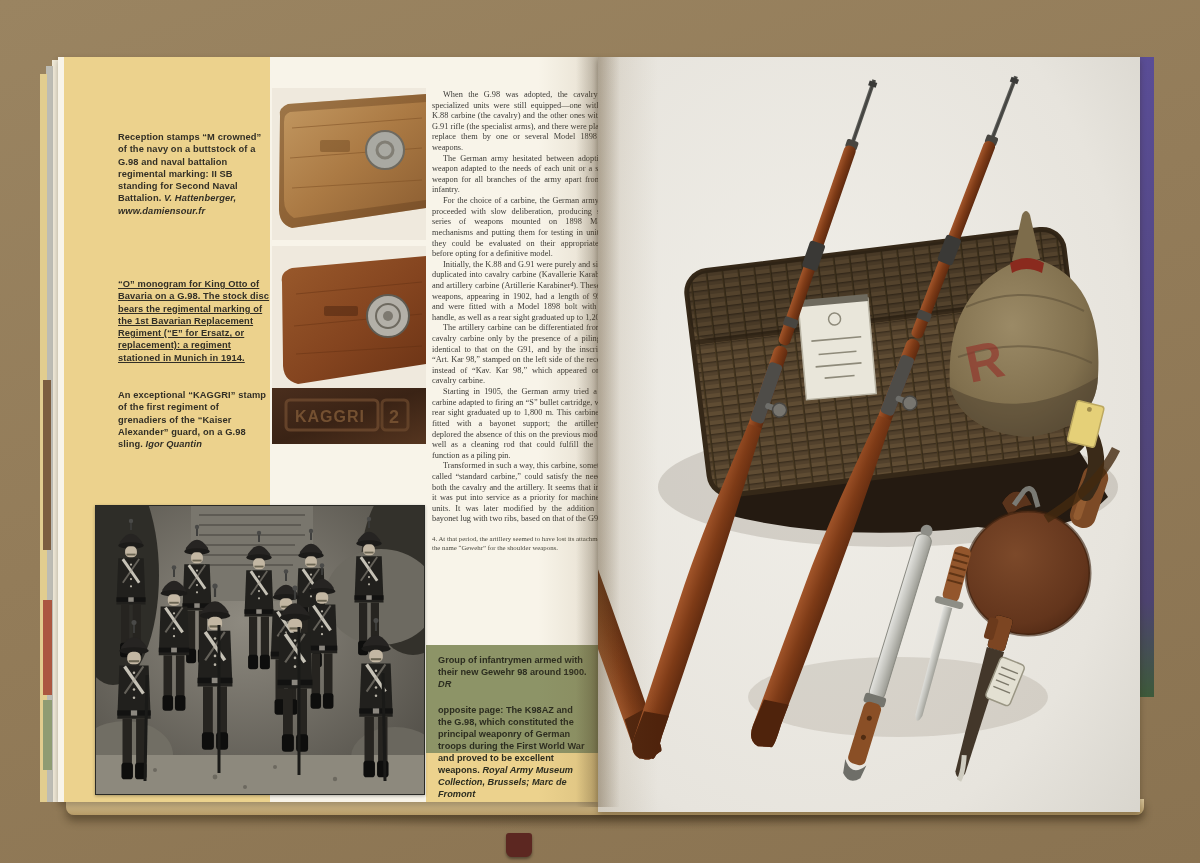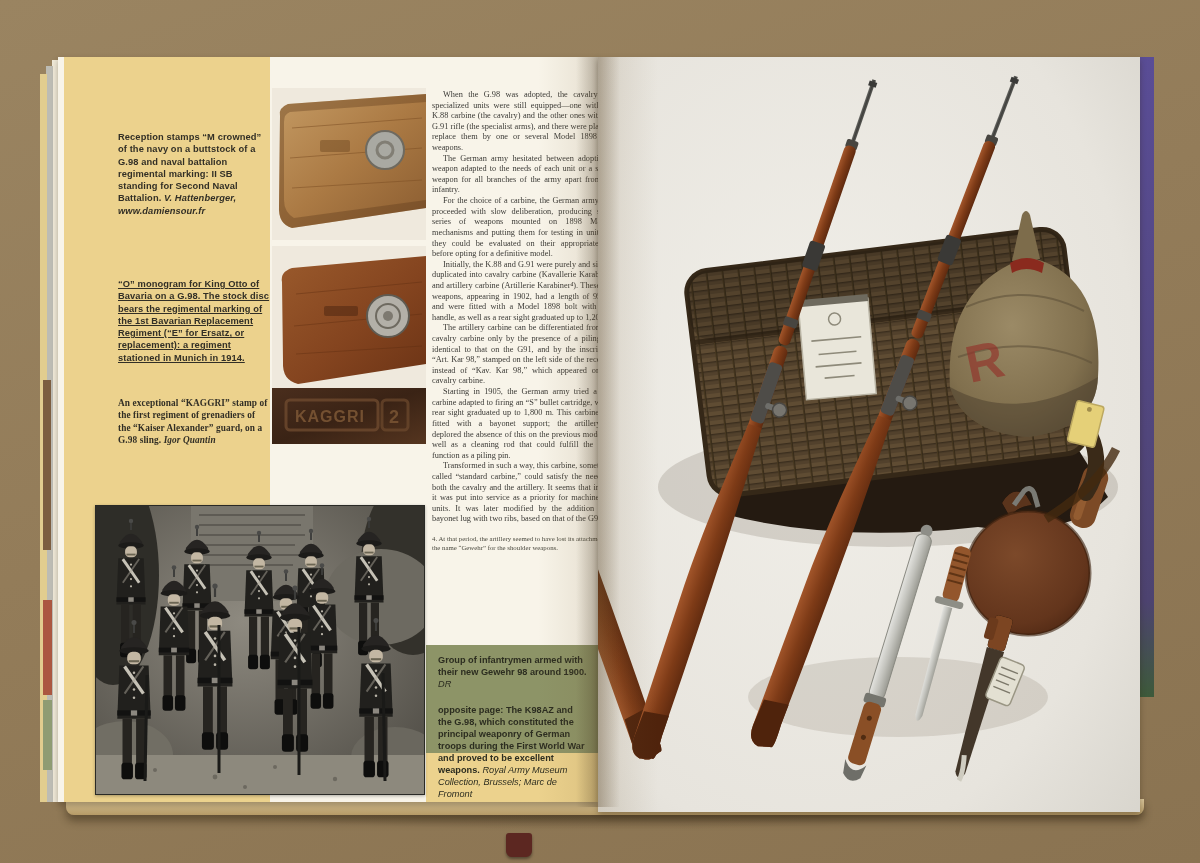--- a/index.html
+++ b/index.html
@@ -33,21 +33,21 @@
   .figframe{position:absolute;left:0;width:154px;background:#fff;}
   .figframe svg{display:block;}
   .textcol{position:absolute;left:374px;top:33px;width:183px;color:#3b3a36;
      font-family:"Liberation Serif",serif;font-size:8.3px;line-height:1.28;text-align:justify;}
   .textcol p{margin:0;text-indent:11px;}
   .footnote{position:absolute;left:374px;top:478px;width:183px;color:#4a493f;
      font-family:"Liberation Serif",serif;font-size:6.8px;line-height:1.3;}
   .greenbox{position:absolute;left:368px;top:588px;width:172px;height:108px;background:#8d9467;
      padding:10px 10px 0 12px;box-sizing:border-box;}
   .greenbox p{margin:0 0 14px 0;font-size:9.2px;font-weight:bold;color:#2c2d20;line-height:1.3;}
-  .greenbox i{font-weight:normal;}
+  .greenbox i{font-weight:bold;}
   .bwphoto{position:absolute;left:37px;top:448px;width:330px;height:290px;z-index:5;
      box-shadow:0 1px 3px rgba(0,0,0,.3);}
   
   .curve-l{position:absolute;right:0;top:0;width:60px;height:100%;pointer-events:none;
      background:linear-gradient(90deg,rgba(120,95,55,0),rgba(120,95,55,.14));}
   .curve-r{position:absolute;left:0;top:0;width:60px;height:100%;pointer-events:none;
      background:linear-gradient(270deg,rgba(120,95,55,0),rgba(120,95,55,.16));}
   .photo-right{position:absolute;left:0;top:0;width:542px;height:755px;}
 </style>
 </head>
@@ -74,21 +74,21 @@
   <div class="page page-left">
     <div class="sidebar-yellow"></div>
     <div class="yellow-under-green"></div>
 
     <div class="caption" style="top:74px;">
       <span>Reception stamps “M crowned” of the navy on a buttstock of a G.98 and naval battalion regimental marking: II SB standing for Second Naval Battalion. </span><i>V. Hattenberger, www.damiensour.fr</i>
     </div>
     <div class="caption" style="top:221px;text-decoration:underline;">
       <span>“O” monogram for King Otto of Bavaria on a G.98. The stock disc bears the regimental marking of the 1st Bavarian Replacement Regiment (“E” for Ersatz, or replacement): a regiment stationed in Munich in 1914.</span>
     </div>
-    <div class="caption" style="top:340px;font-family:Liberation Serif, serif;">
+    <div class="caption" style="top:332px;">
       <span>An exceptional “KAGGRI” stamp of the first regiment of grenadiers of the “Kaiser Alexander” guard, on a G.98 sling. </span><i>Igor Quantin</i>
     </div>
 
     <div class="figcol">
 
       <div class="figframe" style="top:31px;height:152px;">
         <svg width="154" height="152" viewBox="0 0 154 152">
           <defs>
             <linearGradient id="wood1" x1="0" y1="0" x2="1" y2="1">
               <stop offset="0" stop-color="#c49a63"></stop>

